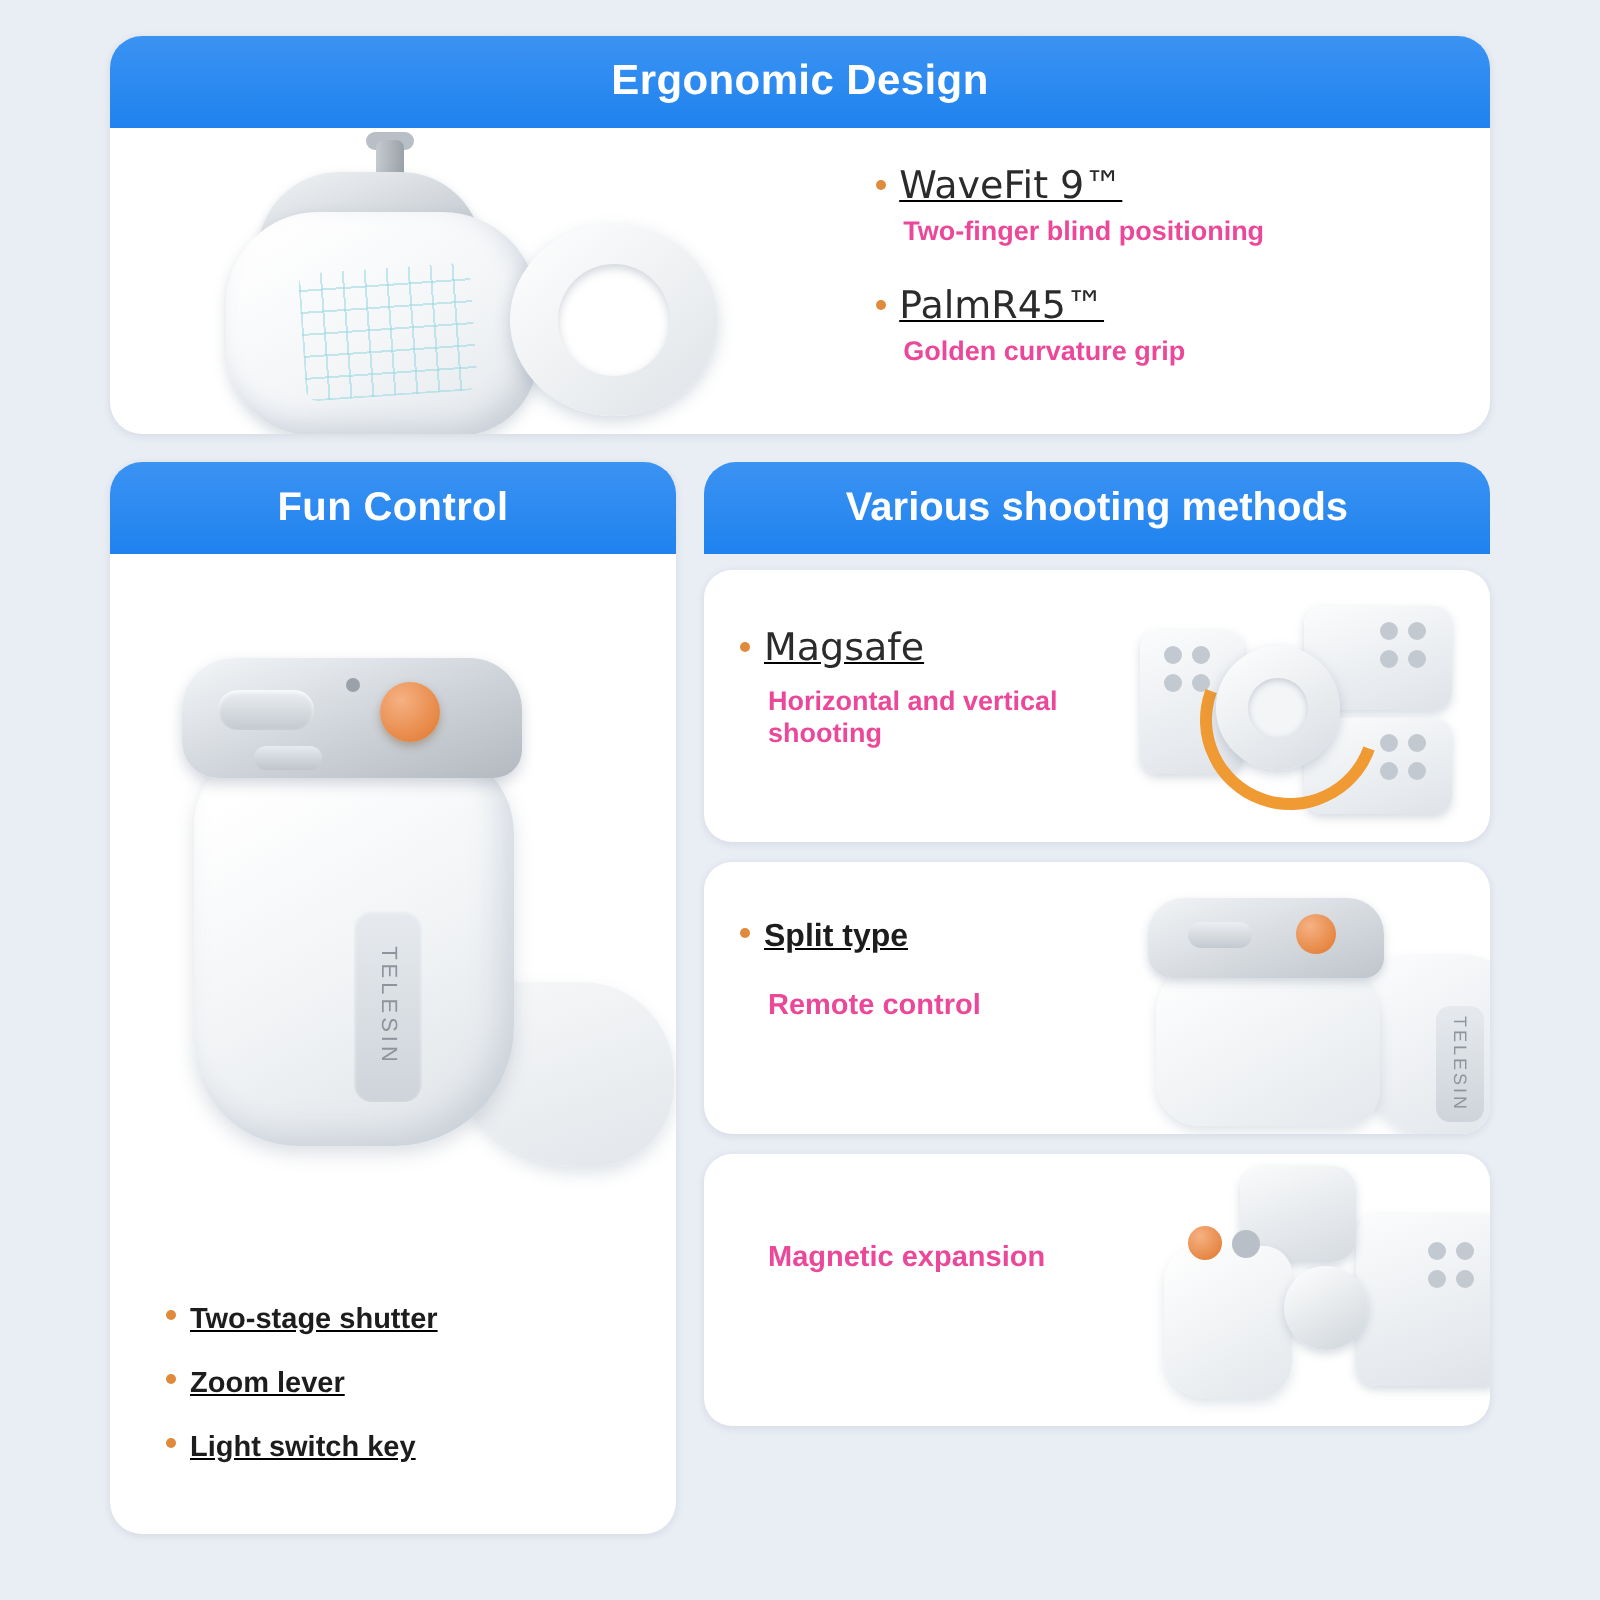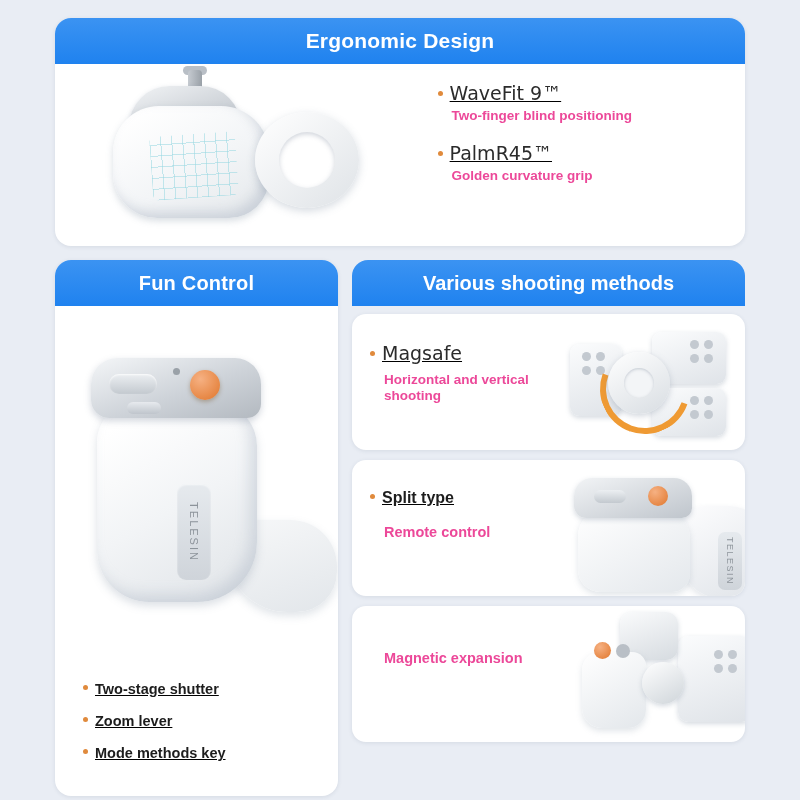--- a/index.html
+++ b/index.html
@@ -33,21 +33,21 @@
     background: #2f8bf0;
     background: linear-gradient(180deg,#3b93f2 0%,#1f82ef 100%);
     color: #ffffff;
     font-weight: bold;
     text-align: center;
     letter-spacing: .2px;
   }
 
   
   .top-card {
-    height: 228px;
+    height: 199px;
   }
   .top-card .card-header {
     height: 46px;
     line-height: 46px;
     font-size: 21px;
   }
   .top-body {
     display: flex;
     height: 182px;
   }
@@ -475,21 +475,21 @@
         <div class="bullet-row">
           <span class="dot"></span>
           <span class="feat-label">Two-stage shutter</span>
         </div>
         <div class="bullet-row">
           <span class="dot"></span>
           <span class="feat-label">Zoom lever</span>
         </div>
         <div class="bullet-row">
           <span class="dot"></span>
-          <span class="feat-label">Mode methods key</span>
+          <span class="feat-label">Light switch key</span>
         </div>
       </div>
     </div>
 
     <div class="right-col">
       <div class="right-head">Various shooting methods</div>
 
       <div class="sub-card first">
         <div class="sub-text">
           <div class="bullet-row">

